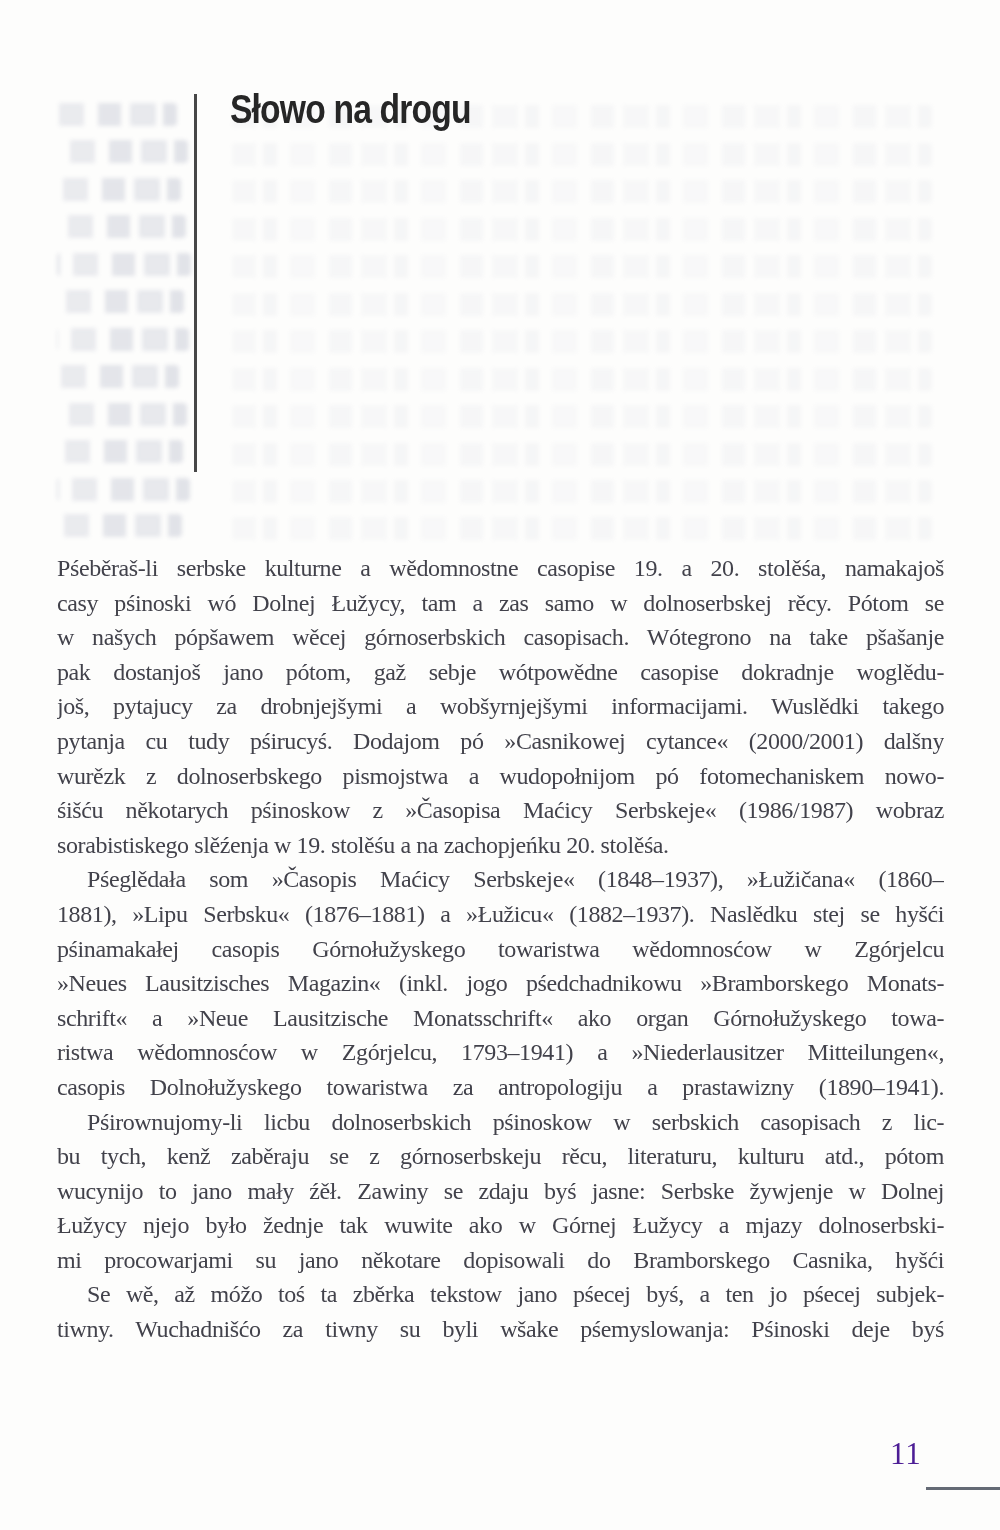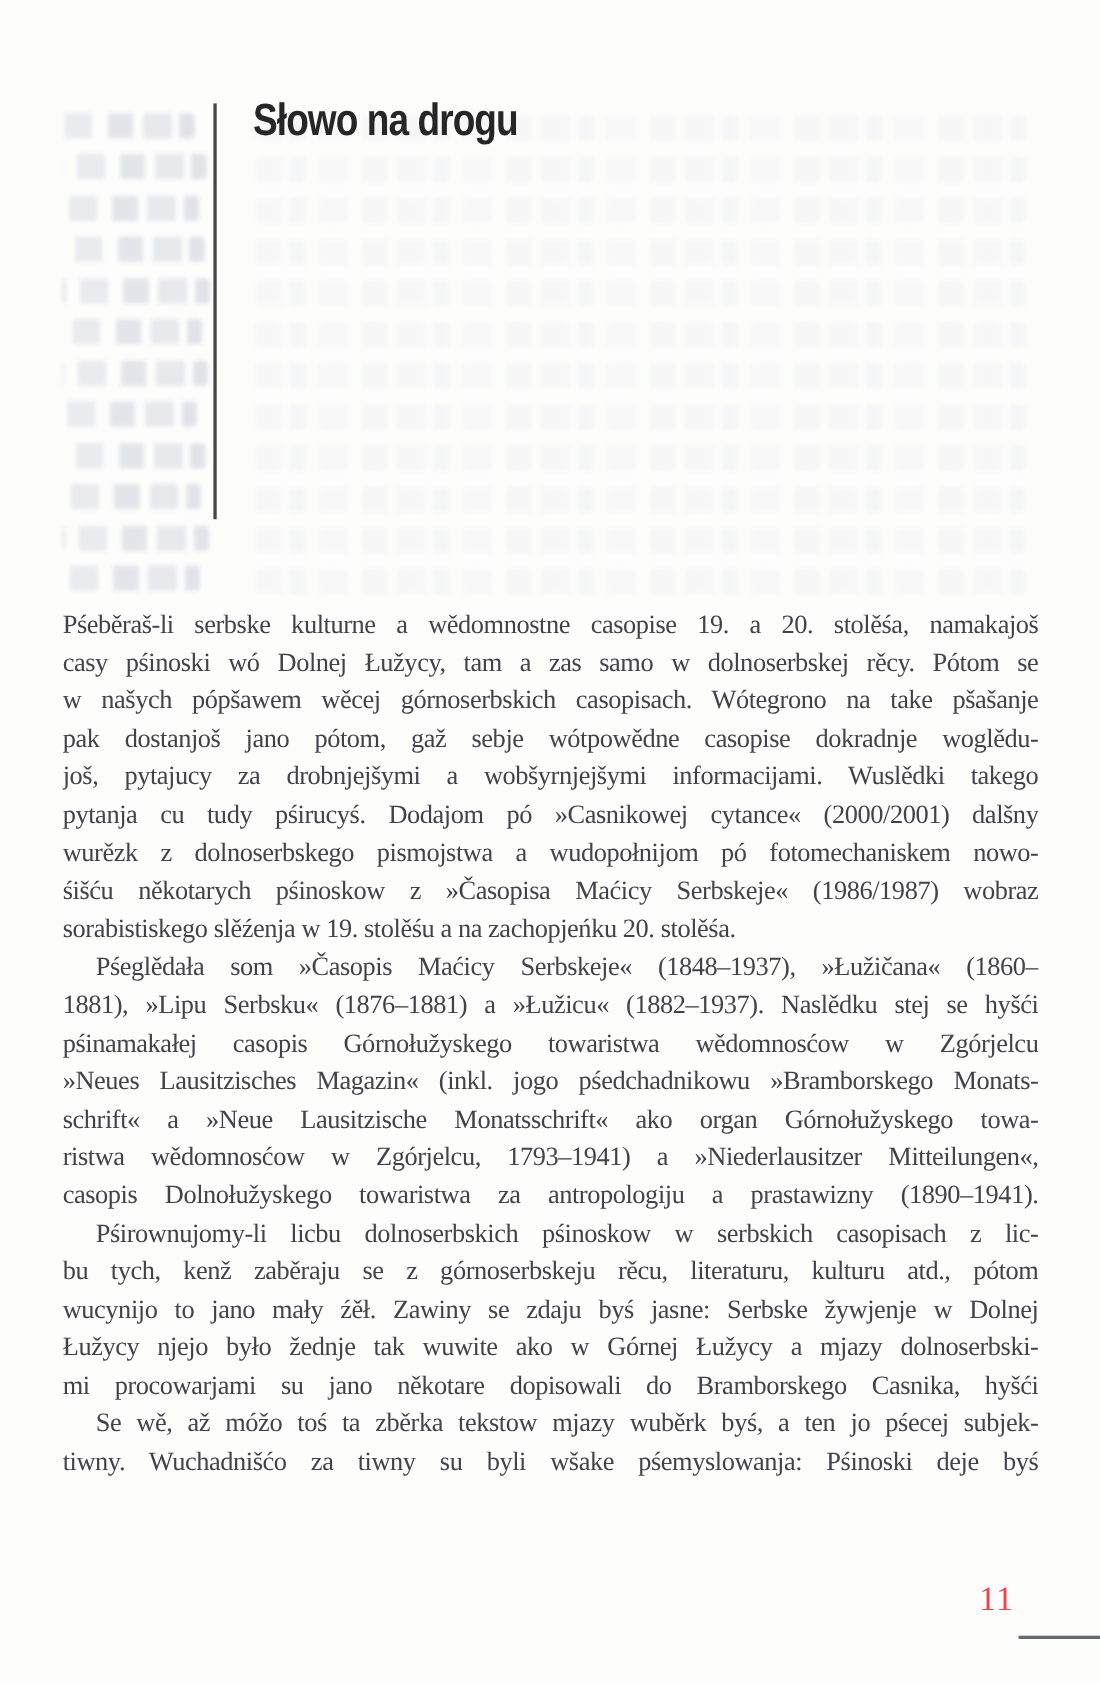--- a/index.html
+++ b/index.html
@@ -79,21 +79,21 @@
   }
   .line.unjust { text-align-last: left; }
   .line.indent { padding-left: 30px; }
 
   
   .pagenum {
     position: absolute;
     left: 890px;
     top: 1436px;
     font-size: 31px;
-    color: #ef4444;
+    color: #4c1d95;
     letter-spacing: 1px;
   }
   .footer-rule {
     position: absolute;
     left: 926px;
     top: 1487px;
     width: 74px;
     height: 3px;
     background: #646a75;
   }
@@ -149,20 +149,20 @@
       <div class="line">pśinamakałej casopis Górnołužyskego towaristwa wědomnosćow w Zgórjelcu</div>
       <div class="line">»Neues Lausitzisches Magazin« (inkl. jogo pśedchadnikowu »Bramborskego Monats-</div>
       <div class="line">schrift« a »Neue Lausitzische Monatsschrift« ako organ Górnołužyskego towa-</div>
       <div class="line">ristwa wědomnosćow w Zgórjelcu, 1793–1941) a »Niederlausitzer Mitteilungen«,</div>
       <div class="line">casopis Dolnołužyskego towaristwa za antropologiju a prastawizny (1890–1941).</div>
       <div class="line indent">Pśirownujomy-li licbu dolnoserbskich pśinoskow w serbskich casopisach z lic-</div>
       <div class="line">bu tych, kenž zaběraju se z górnoserbskeju rěcu, literaturu, kulturu atd., pótom</div>
       <div class="line">wucynijo to jano mały źěł. Zawiny se zdaju byś jasne: Serbske žywjenje w Dolnej</div>
       <div class="line">Łužycy njejo było žednje tak wuwite ako w Górnej Łužycy a mjazy dolnoserbski-</div>
       <div class="line">mi procowarjami su jano někotare dopisowali do Bramborskego Casnika, hyšći</div>
-      <div class="line indent">Se wě, až móžo toś ta zběrka tekstow mjazy wuběrk byś, a ten jo pśecej subjek-</div>
+      <div class="line indent">Se wě, až móžo toś ta zběrka tekstow jano pśecej byś, a ten jo pśecej subjek-</div>
       <div class="line">tiwny. Wuchadnišćo za tiwny su byli wšake pśemyslowanja: Pśinoski deje byś</div>
     </div>
 
   <div class="pagenum">11</div>
   <div class="footer-rule"></div>
 
 </div>
 
 </body></html>

